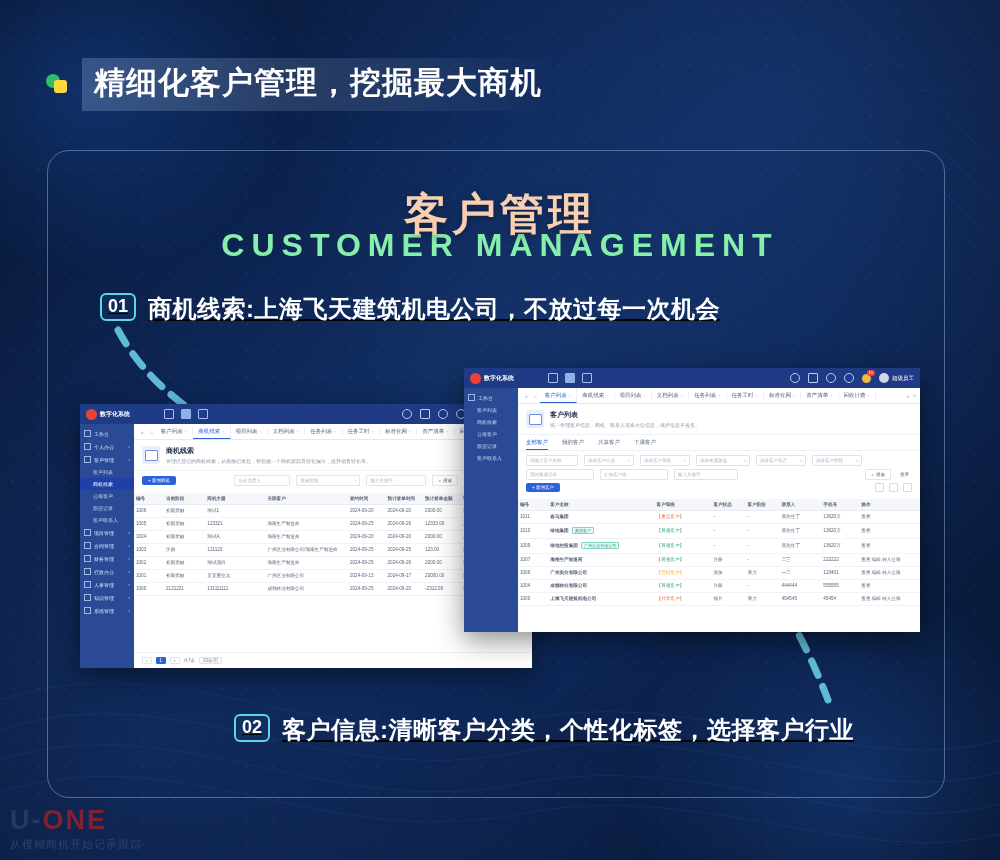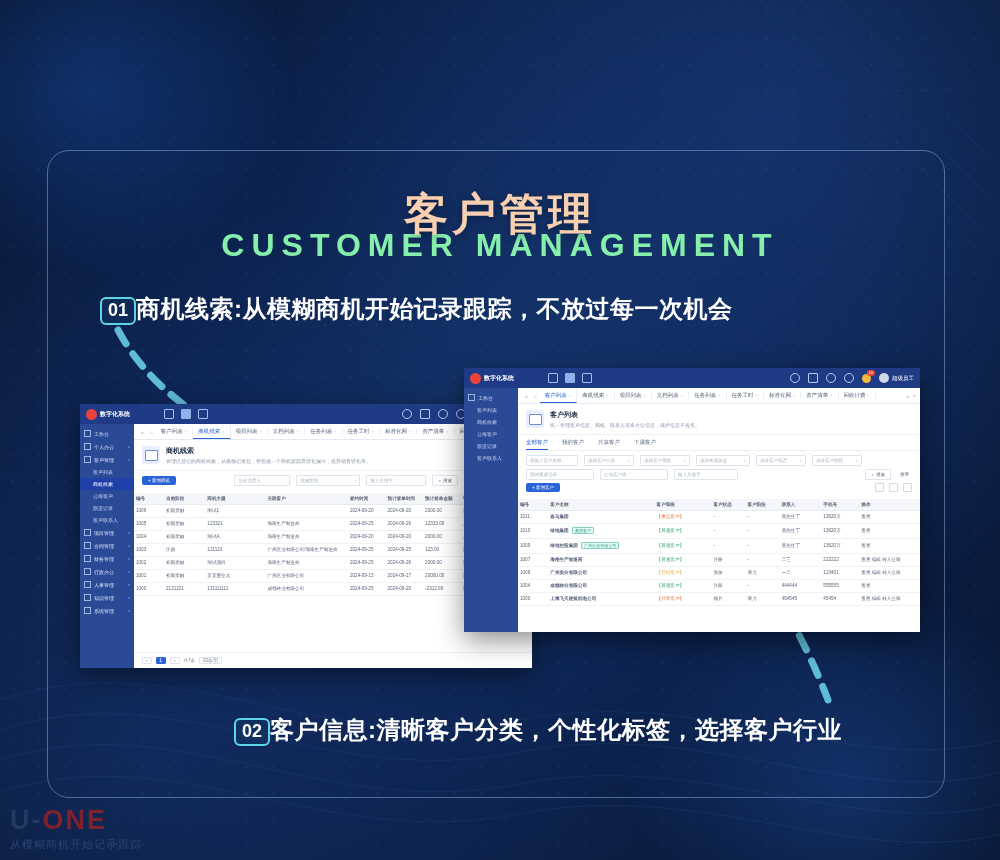--- a/index.html
+++ b/index.html
@@ -63,21 +63,21 @@
     font-size:44px;font-weight:bold;color:#f8cfb0;letter-spacing:4px;
     z-index:4;text-shadow:0 2px 8px rgba(0,0,0,.35);
   }
   .big-en{
     position:absolute;left:0;right:0;top:227px;text-align:center;
     font-size:32px;font-weight:bold;letter-spacing:7px;
     color:#86efac;z-index:3;
   }
 
   
-  .line-item{position:absolute;display:flex;align-items:flex-end;z-index:6;}
+  .line-item{position:absolute;display:flex;align-items:flex-start;gap:12px;z-index:6;text-decoration:underline;}
   .num-badge{
     border:2px solid #5fd5e8;border-radius:6px;
     color:#ffffff;font-size:18px;font-weight:bold;
     padding:1px 6px 2px;line-height:1.15;
     background:rgba(20,60,110,.35);
   }
   .line-text{font-size:24px;font-weight:bold;color:#ffffff;white-space:nowrap;letter-spacing:.5px;}
   .item01{left:100px;top:293px;}
   .item02{left:234px;top:714px;}
 
@@ -232,35 +232,44 @@
       <path d="M800,0 L1000,210"></path>
       <path d="M840,0 L1000,170"></path>
       <path d="M0,430 L150,580"></path>
       <path d="M0,470 L120,590"></path>
     </g>
   </svg>
   <div class="bg-dots"></div>
   <div class="bg-glow-tl"></div>
   <div class="bg-glow-br"></div>
 
+  <div class="header">
+    <div class="hdr-dot">
+      <div class="c1"></div>
+        <div class="c2"></div>
+    </div>
+    <div class="hdr-title-wrap">
+      <div class="hdr-title">精细化客户管理，挖掘最大商机</div>
+    </div>
+  </div>
 
   <div class="panel"></div>
 
   <div class="big-en">CUSTOMER MANAGEMENT</div>
   <div class="big-cn">客户管理</div>
 
   <svg class="dash-svg" viewBox="0 0 1000 860">
     <path d="M118,330 C150,390 215,440 330,470" fill="none" stroke="#6fd6ee" stroke-width="7" stroke-linecap="round" stroke-dasharray="16 12" opacity="0.85"></path>
     <path d="M672,452 C730,520 790,600 828,700" fill="none" stroke="#6fd6ee" stroke-width="7" stroke-linecap="round" stroke-dasharray="16 12" opacity="0.85"></path>
     <circle cx="800" cy="628" r="3.5" fill="none" stroke="#9fe6f5" stroke-width="1.4"></circle>
   </svg>
 
   <div class="line-item item01">
     <div class="num-badge">01</div>
-    <div class="line-text">商机线索:从模糊商机开始记录跟踪，不放过每一次机会</div>
+    <div class="line-text">商机线索:上海飞天建筑机电公司，不放过每一次机会</div>
   </div>
 
   <div class="line-item item02">
     <div class="num-badge">02</div>
     <div class="line-text">客户信息:清晰客户分类，个性化标签，选择客户行业</div>
   </div>
 
   <div class="shot shot-left">
     <div class="app">
       <div class="app-top">

